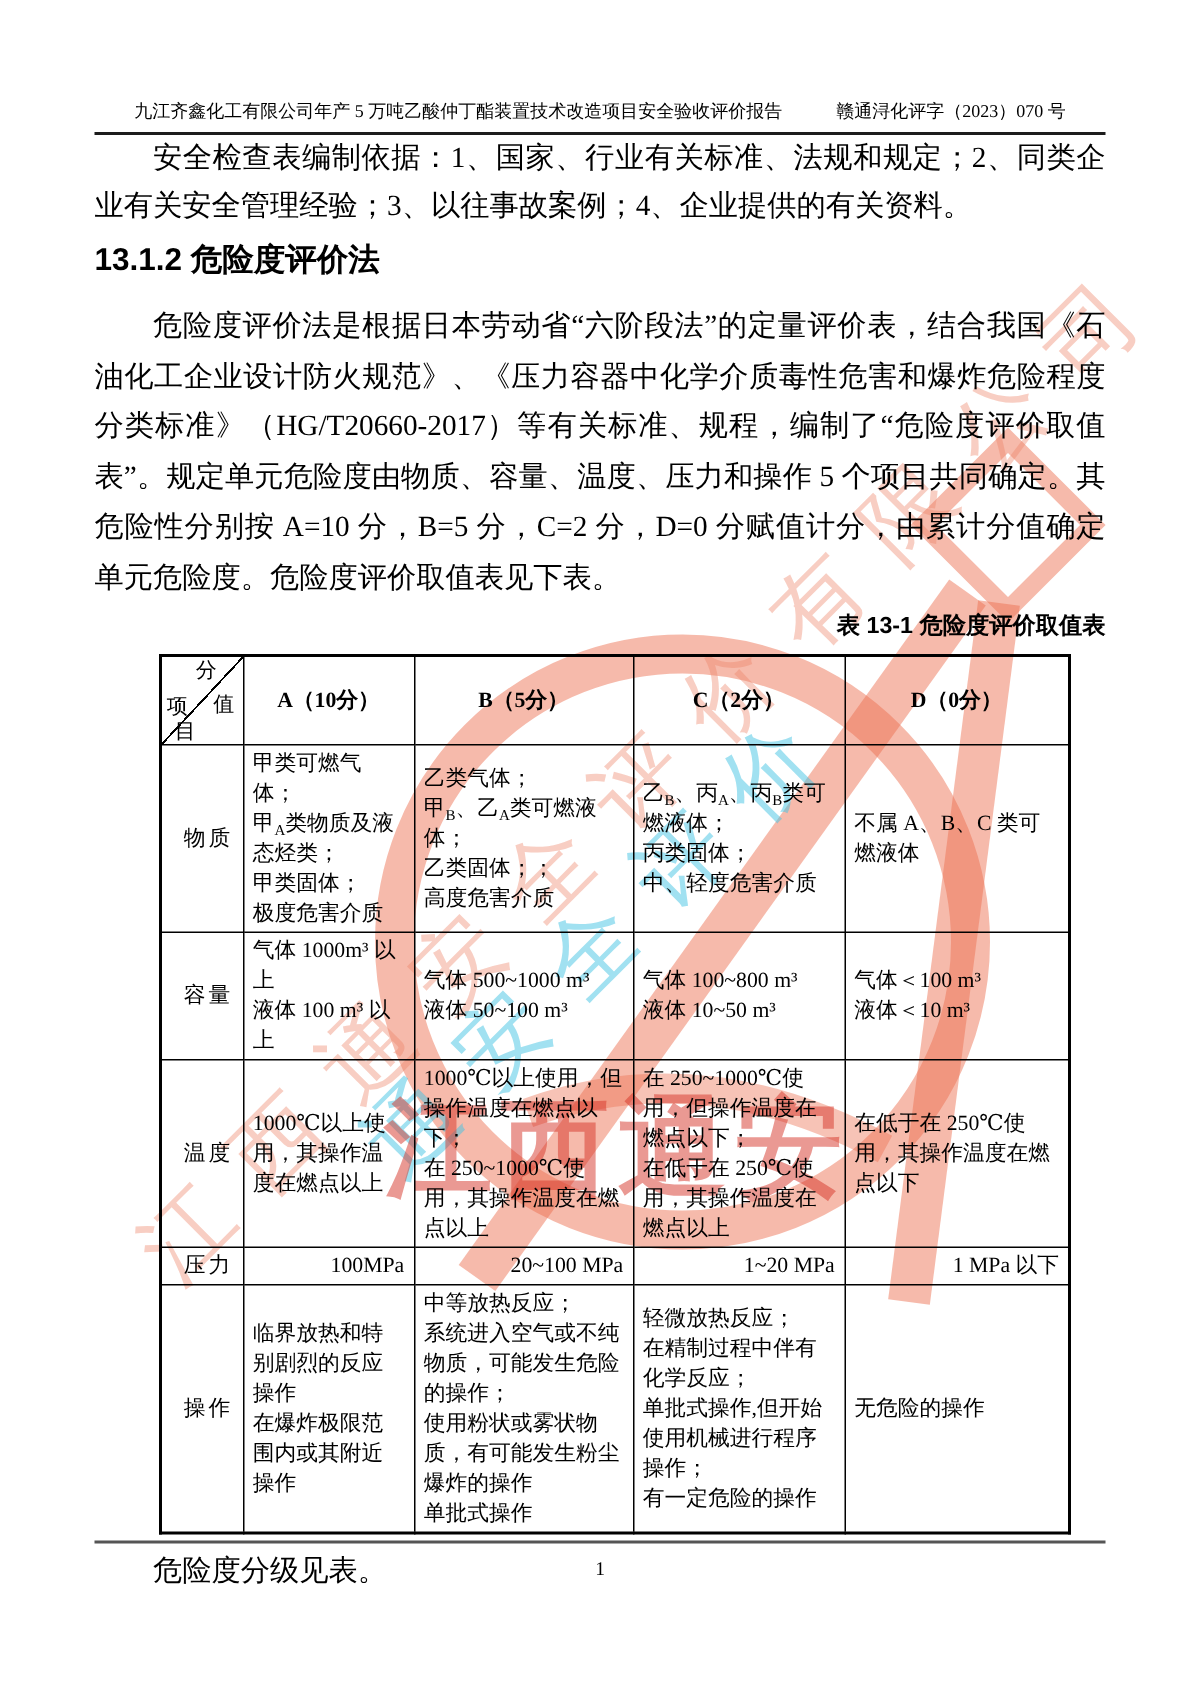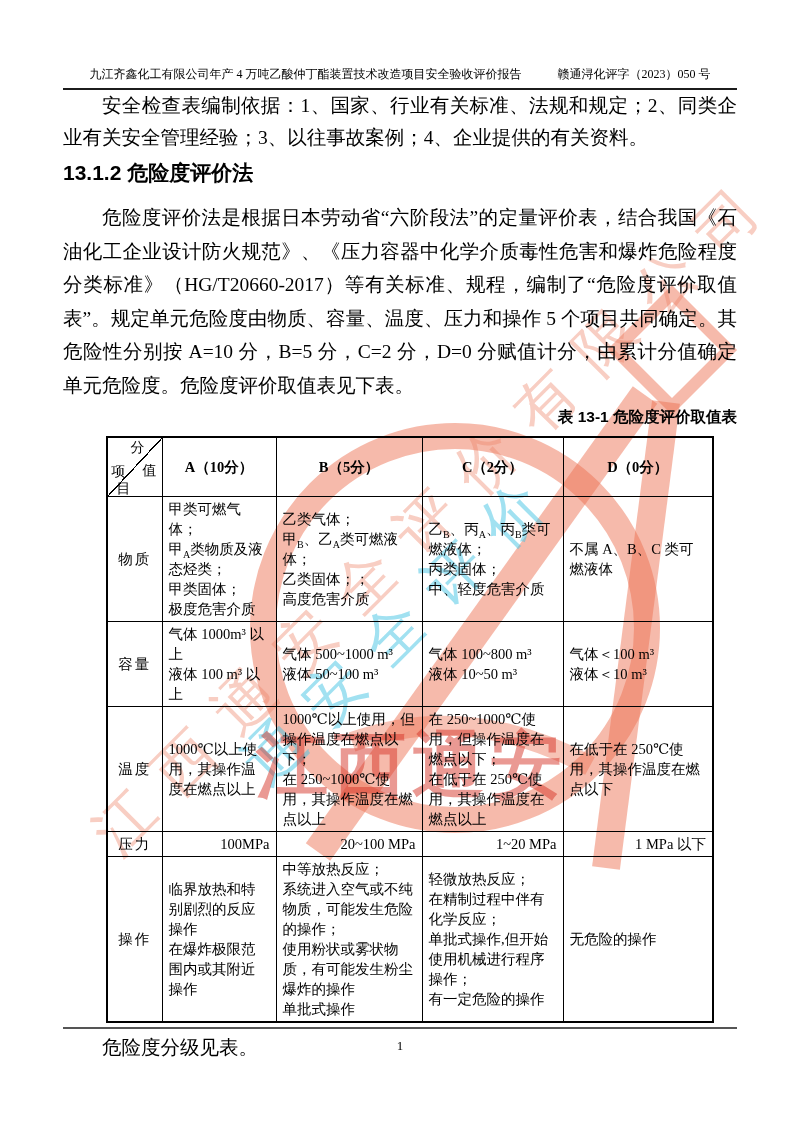--- a/index.html
+++ b/index.html
@@ -14,21 +14,21 @@
   .para.p3{line-height:33.5px;}
   .sec-h{font-family:"Liberation Sans","DejaVu Sans",sans-serif;font-weight:bold;
         font-size:21px;margin:5px 0 14px;}
   .tcaption{text-align:right;font-weight:bold;font-size:15.5px;margin:5px 0 8px;
         font-family:"Liberation Sans","DejaVu Sans",sans-serif;}
   table.vt{border-collapse:collapse;table-layout:fixed;width:606px;margin-left:43px;
         font-size:14.5px;border:2px solid #000;}
   table.vt td,table.vt th{border:1px solid #000;padding:2px 6px;line-height:20px;
         vertical-align:middle;white-space:pre-line;overflow:hidden;font-weight:normal;}
   table.vt th{font-weight:bold;text-align:center;white-space:nowrap;}
-  .rlabel{text-align:center;letter-spacing:2px;padding:2px 1px;}
+  .rlabel{text-align:right;letter-spacing:2px;padding:2px 1px;}
   .ctr{text-align:right;}
   sub{font-size:10px;line-height:0;}
   .corner{position:relative;padding:0;
         background-image:linear-gradient(to bottom right,transparent 49.2%,#000 49.2%,#000 50.8%,transparent 50.8%);}
   .corner span{position:absolute;font-size:14px;line-height:14px;font-weight:normal;}
   .corner .c0{top:3px;left:42%;}
   .corner .c1{top:26px;left:64%;}
   .corner .c2{top:27px;left:6%;}
   .corner .c3{top:44px;left:16%;}
   .after-table{font-size:19.5px;line-height:32px;text-indent:39px;margin:9px 0 0;}
@@ -50,22 +50,22 @@
       <path d="M352 742 Q 468 700 590 766" stroke-width="20" stroke-opacity="0.42"></path>
     </g>
     <text transform="translate(118,858) rotate(-45)" font-size="60" letter-spacing="25" fill="#ee8568" fill-opacity="0.40">江西通安全评价有限公司</text>
     <text transform="translate(268,788) rotate(-45)" font-size="60" letter-spacing="24" fill="#44c3e3" fill-opacity="0.50">通安全评价</text>
     <text x="412" y="790" text-anchor="middle" font-size="72" letter-spacing="6" font-weight="bold" fill="#d53428" fill-opacity="0.50">江西通安</text>
   </svg>
 
   <div class="content">
 
     <div class="doc-header">
-      <span>九江齐鑫化工有限公司年产 4 万吨乙酸仲丁酯装置技术改造项目安全验收评价报告</span>
-      <span>赣通浔化评字（2023）050 号</span>
+      <span>九江齐鑫化工有限公司年产 5 万吨乙酸仲丁酯装置技术改造项目安全验收评价报告</span>
+      <span>赣通浔化评字（2023）070 号</span>
     </div>
 
     <p class="para p1">安全检查表编制依据：1、国家、行业有关标准、法规和规定；2、同类企业有关安全管理经验；3、以往事故案例；4、企业提供的有关资料。</p>
 
     <h2 class="sec-h">13.1.2 危险度评价法</h2>
 
     <p class="para p3">危险度评价法是根据日本劳动省“六阶段法”的定量评价表，结合我国《石油化工企业设计防火规范》、《压力容器中化学介质毒性危害和爆炸危险程度分类标准》（HG/T20660-2017）等有关标准、规程，编制了“危险度评价取值表”。规定单元危险度由物质、容量、温度、压力和操作 5 个项目共同确定。其危险性分别按 A=10 分，B=5 分，C=2 分，D=0 分赋值计分，由累计分值确定单元危险度。危险度评价取值表见下表。</p>
 
     <div class="tcaption">表 13-1 危险度评价取值表</div>
 

